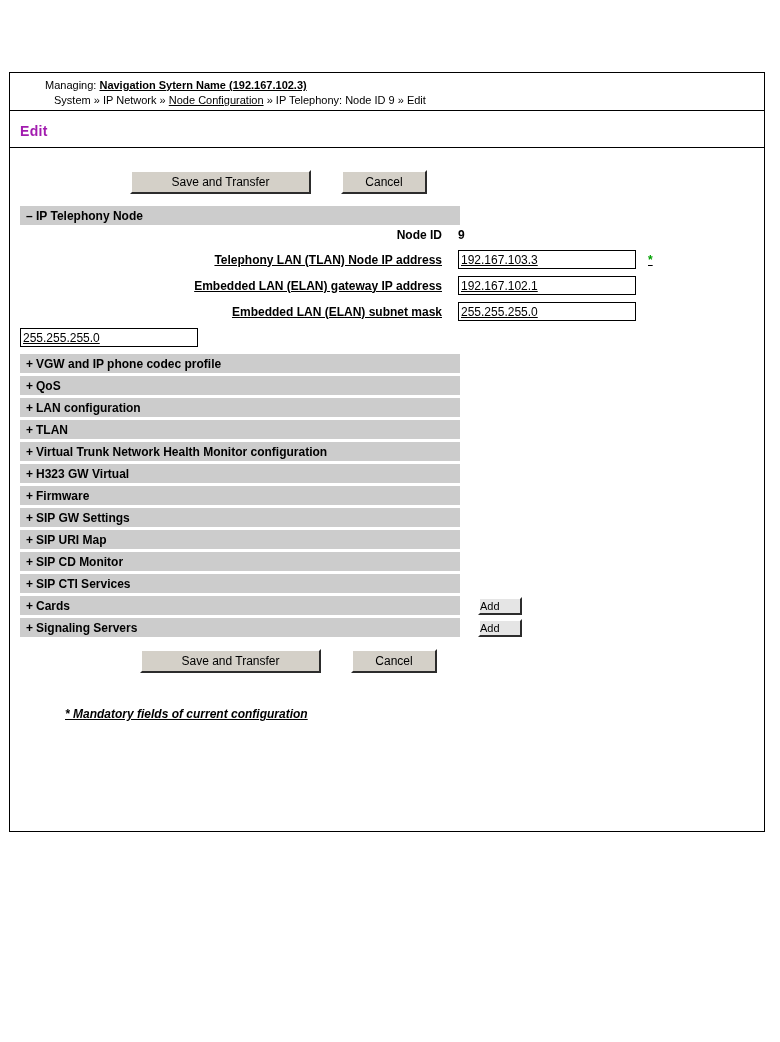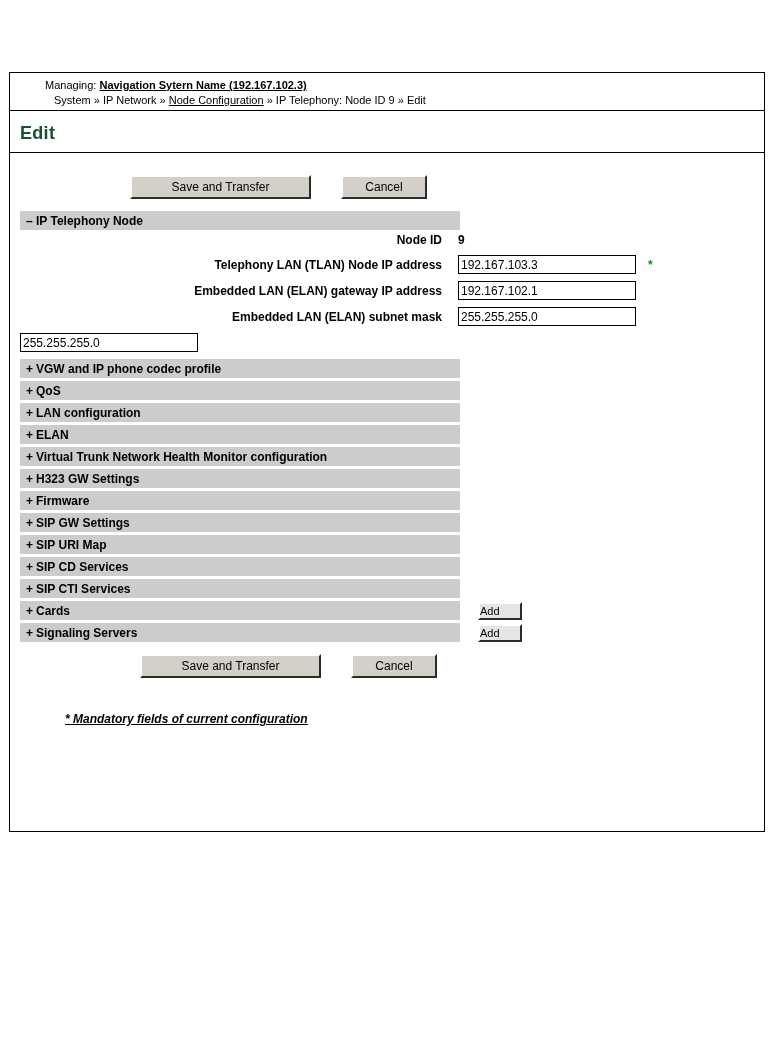--- a/index.html
+++ b/index.html
@@ -51,24 +51,24 @@
     font-size: 11px;
     margin-left: 34px;
     line-height: 14px;
     margin-top: 1px;
   }
   .breadcrumb .crumb-link {
     text-decoration: underline;
     color: #000000;
   }
   .page-title {
-    font-size: 18px;
+    font-size: 14px;
     font-weight: bold;
     margin: 12px 0 0 10px;
-    color: #14532d;
+    color: #a21caf;
     letter-spacing: 0.3px;
   }
   .title-rule {
     margin: 8px 0 0 0;
     border-top: 1px solid #000000;
     height: 0;
   }
   .form-area {
     position: relative;
     padding: 0 10px;
@@ -130,20 +130,21 @@
   .section-row {
     display: flex;
     align-items: center;
     gap: 18px;
     margin-bottom: 3px;
   }
   .field-row {
     display: flex;
     align-items: center;
     margin-bottom: 7px;
+    text-decoration: underline;
   }
   .field-label {
     width: 438px;
     text-align: right;
     font-size: 12px;
     font-weight: bold;
     padding-right: 16px;
     box-sizing: border-box;
     color: #000000;
   }
@@ -266,51 +267,51 @@
           <span>QoS</span>
         </div>
 
         <div class="section-bar">
           <span class="toggle">+</span>
           <span>LAN configuration</span>
         </div>
 
         <div class="section-bar">
           <span class="toggle">+</span>
-          <span>ELAN</span>
+          <span>TLAN</span>
         </div>
 
         <div class="section-bar">
           <span class="toggle">+</span>
           <span>Virtual Trunk Network Health Monitor configuration</span>
         </div>
 
         <div class="section-bar">
           <span class="toggle">+</span>
-          <span>H323 GW Settings</span>
+          <span>H323 GW Virtual</span>
         </div>
 
         <div class="section-bar">
           <span class="toggle">+</span>
           <span>Firmware</span>
         </div>
 
         <div class="section-bar">
           <span class="toggle">+</span>
           <span>SIP GW Settings</span>
         </div>
 
         <div class="section-bar">
           <span class="toggle">+</span>
           <span>SIP URI Map</span>
         </div>
 
         <div class="section-bar">
           <span class="toggle">+</span>
-          <span>SIP CD Services</span>
+          <span>SIP CD Monitor</span>
         </div>
 
         <div class="section-bar">
           <span class="toggle">+</span>
           <span>SIP CTI Services</span>
         </div>
 
         <div class="section-row">
           <div class="section-bar" style="margin-bottom:0;">
             <span class="toggle">+</span>

